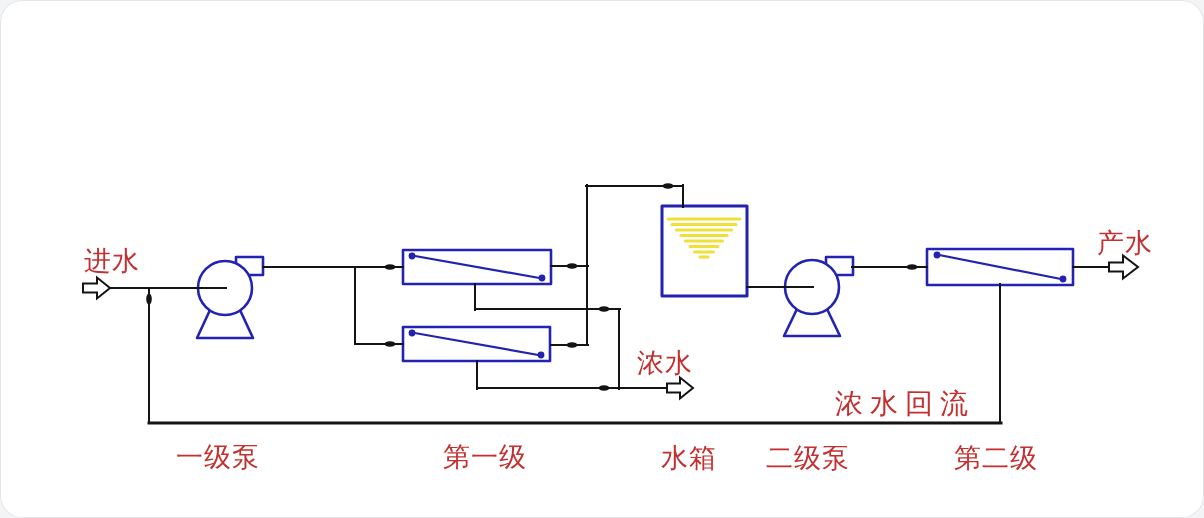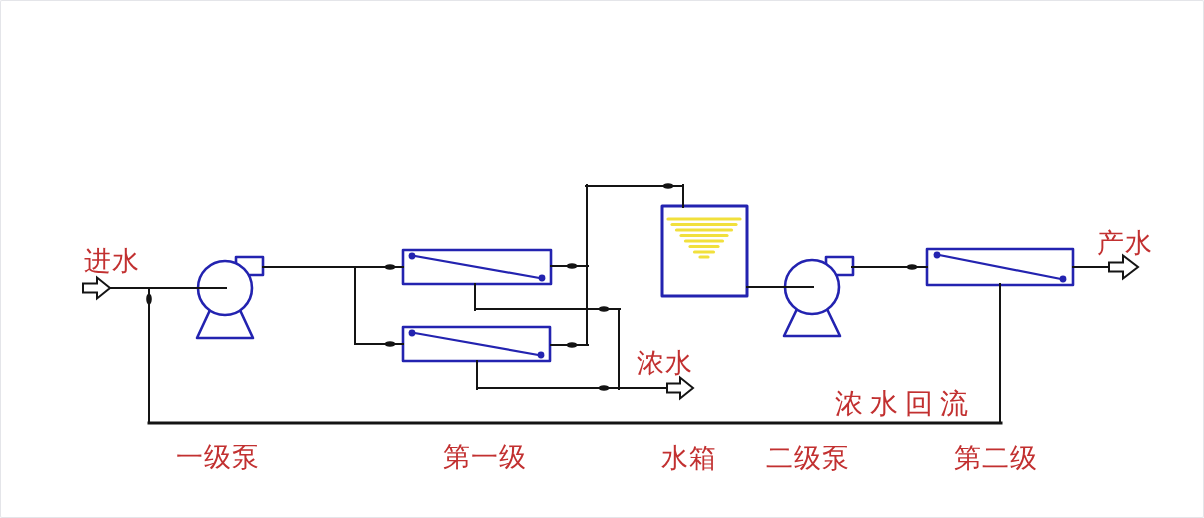--- a/index.html
+++ b/index.html
@@ -6,21 +6,21 @@
   body{
     width:1204px;height:518px;
     background:#f3f4f6;
     font-family:"DejaVu Sans", sans-serif;
     position:relative;
     overflow:hidden;
   }
   .diagram-card{
     position:absolute;inset:0;
     background:var(--background,#ffffff);
-    border-radius:2px;
+    border-radius:22px;
     box-shadow:inset 0 0 0 1px #e4e5e9;
   }
   svg{position:absolute;left:0;top:0;}
   .pipe{stroke:var(--pipe,#141414);stroke-width:2;fill:none;stroke-linecap:square;}
   .pipe-thick{stroke:var(--pipe,#141414);stroke-width:3;fill:none;stroke-linecap:square;}
   .equip{stroke:var(--equipment-outline,#2323b0);stroke-width:2.6;fill:#ffffff;stroke-linejoin:round;}
   .equip-thin{stroke:var(--equipment-outline,#2323b0);stroke-width:2.2;fill:none;}
   .equip-fill{fill:var(--equipment-outline,#2323b0);stroke:none;}
   .joint{fill:var(--pipe,#141414);stroke:none;}
   .water-stripe{stroke:var(--tank-water,#f1e03c);stroke-width:3.2;fill:none;stroke-linecap:round;}

